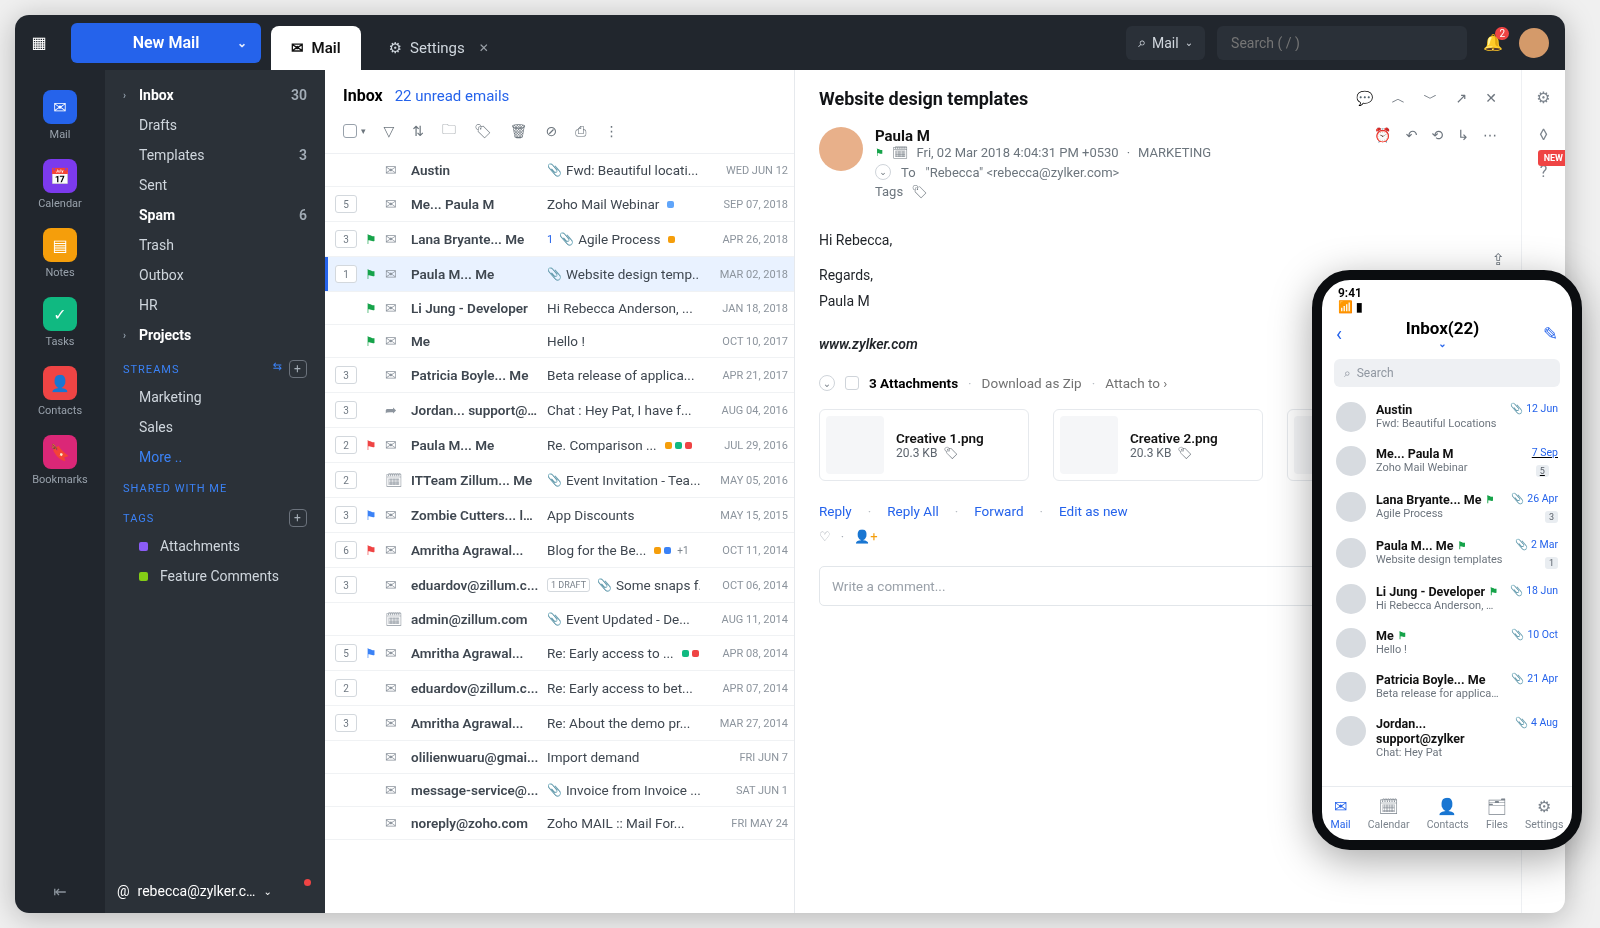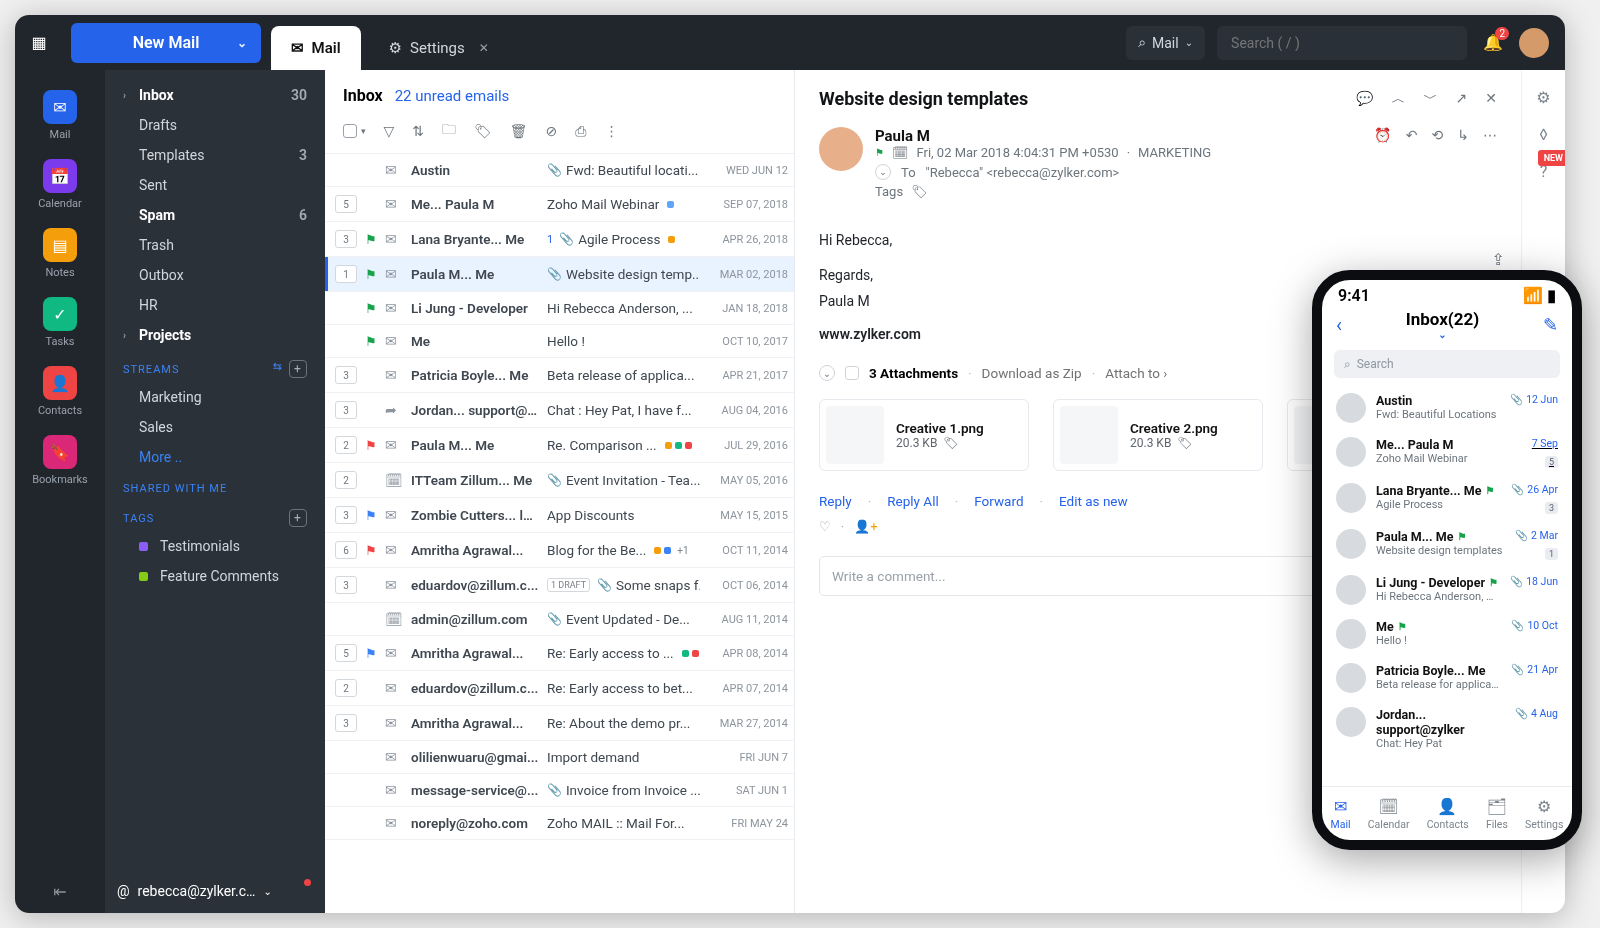--- a/index.html
+++ b/index.html
@@ -82,21 +82,21 @@
 .acard{width:210px;height:72px;border:1px solid #e6e9ed;border-radius:6px;display:flex;align-items:center;gap:12px;padding:6px;}
 .acard .thumb{width:58px;height:58px;background:#f5f6f8;border-radius:4px;}
 .acard .meta-a{font-size:12px;color:#5d656e;}
 .acard .fn{font-size:13.5px;color:#111;font-weight:600;}
 .actions-row{display:flex;gap:16px;margin-top:22px;font-size:13.5px;}
 .actions-row a{color:#2563eb;text-decoration:none;}
 .comment-box{margin-top:22px;height:40px;border:1px solid #e2e6ea;border-radius:5px;padding:0 12px;font-size:13.5px;color:#9aa1a9;display:flex;align-items:center;}
 
 
 .phone { position:absolute; right:18px; top:270px; width:270px; height:580px; background:#fff; border-radius:38px; box-shadow:0 10px 40px rgba(0,0,0,.35); border:10px solid #0b0d10; overflow:hidden; display:flex; flex-direction:column;}
-.phone .status{display:flex;justify-content:space-between;padding:6px 16px 2px;font-size:16px;font-weight:600;}
+.phone .status{display:flex;justify-content:space-between;padding:6px 16px 2px;font-size:12px;font-weight:600;flex-direction:column;}
 .phone .hdr{display:flex;align-items:center;justify-content:space-between;padding:2px 14px 6px;}
 .phone .hdr .ttl{font-size:17px;font-weight:700;}
 .phone .search{margin:4px 12px 8px;height:28px;background:#eef0f3;border-radius:6px;display:flex;align-items:center;gap:6px;padding:0 10px;color:#9097a1;font-size:12px;}
 .phone .plist{flex:1;overflow:auto;}
 .phone .pi{display:flex;gap:10px;padding:7px 14px;align-items:flex-start;}
 .phone .pi .pav{width:30px;height:30px;border-radius:50%;background:#d7dbe0;}
 .phone .pi .pt{flex:1;min-width:0;}
 .phone .pi .pn{font-size:12.5px;font-weight:700;color:#111;display:flex;align-items:center;gap:4px;}
 .phone .pi .ps{font-size:11px;color:#6d757e;white-space:nowrap;overflow:hidden;text-overflow:ellipsis;}
 .phone .pi .pd{font-size:10.5px;color:#2563eb;white-space:nowrap;display:flex;align-items:center;gap:3px;}
@@ -240,21 +240,21 @@
           <span>SHARED WITH ME</span>
         </div>
       <div class="seclabel">
         <span>TAGS</span>
         <span class="addbtn">+</span>
       </div>
       <div id="nav-tags">
           <div class="folder">
             <span class="caret"></span>
             <span class="swatch" style="background:#8b5cf6"></span>
-            <span>Testimonials</span>
+            <span>Attachments</span>
           </div>
           <div class="folder">
             <span class="caret"></span>
             <span class="swatch" style="background:#84cc16"></span>
             <span>Feature Comments</span>
           </div>
         </div>
       <div class="acct">
         <span>@</span>
         <span>rebecca@zylker.c…</span>
@@ -561,21 +561,21 @@
             <span>↳</span>
             <span>⋯</span>
           </div>
         </div>
         <div style="position:absolute;right:60px;top:180px;color:#6d757e;">⇪</div>
 
         <div class="mailbody">
           <div>Hi Rebecca,</div>
           <div style="margin-top:8px;">Regards,</div>
           <div>Paula  M</div>
-          <div style="margin-top:6px;font-weight:600;">www.zylker.com</div>
+          <div style="margin-top:16px;font-weight:600;font-style:italic;">www.zylker.com</div>
         </div>
 
         <div class="attach-sec">
           <div class="attach-head">
             <span class="chev">⌄</span>
             <span class="sel"></span>
             <span style="font-weight:700;">3 Attachments</span>
             <span style="color:#b9bec4;">·</span>
             <a href="#">Download as Zip</a>
             <span style="color:#b9bec4;">·</span>
@@ -652,21 +652,21 @@
    <div style="text-align:right;">
           <div class="pd"><span>📎</span>12 Jun</div>
         </div>
       </div>
       <div class="pi">
         <div class="pav"></div>
    <div class="pt">
           <div class="pn">Me... Paula M</div>
           <div class="ps">Zoho Mail Webinar</div>
         </div>
-   <div style="text-align:right;text-decoration:underline;"><div class="pd">7 Sep</div><span class="badgebox">5</span></div>
+   <div style="text-decoration:underline;"><div class="pd">7 Sep</div><span class="badgebox">5</span></div>
       </div>
       <div class="pi">
         <div class="pav"></div>
    <div class="pt">
           <div class="pn">Lana Bryante... Me<span class="greenflag">⚑</span></div>
           <div class="ps">Agile Process</div>
         </div>
    <div style="text-align:right;"><div class="pd"><span>📎</span>26 Apr</div><span class="badgebox">3</span></div>
       </div>
       <div class="pi">

